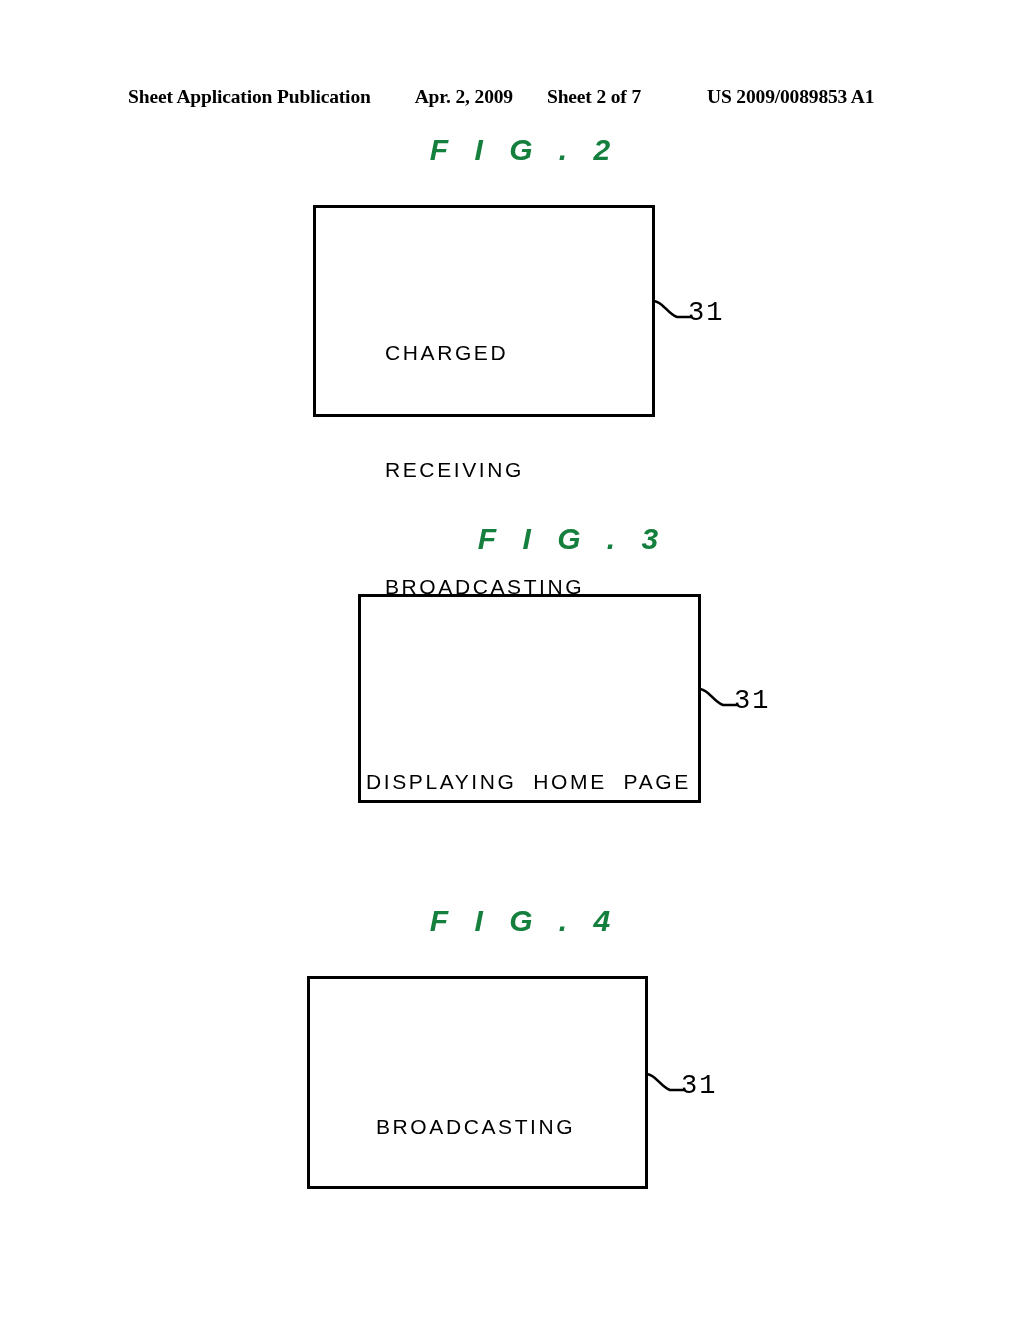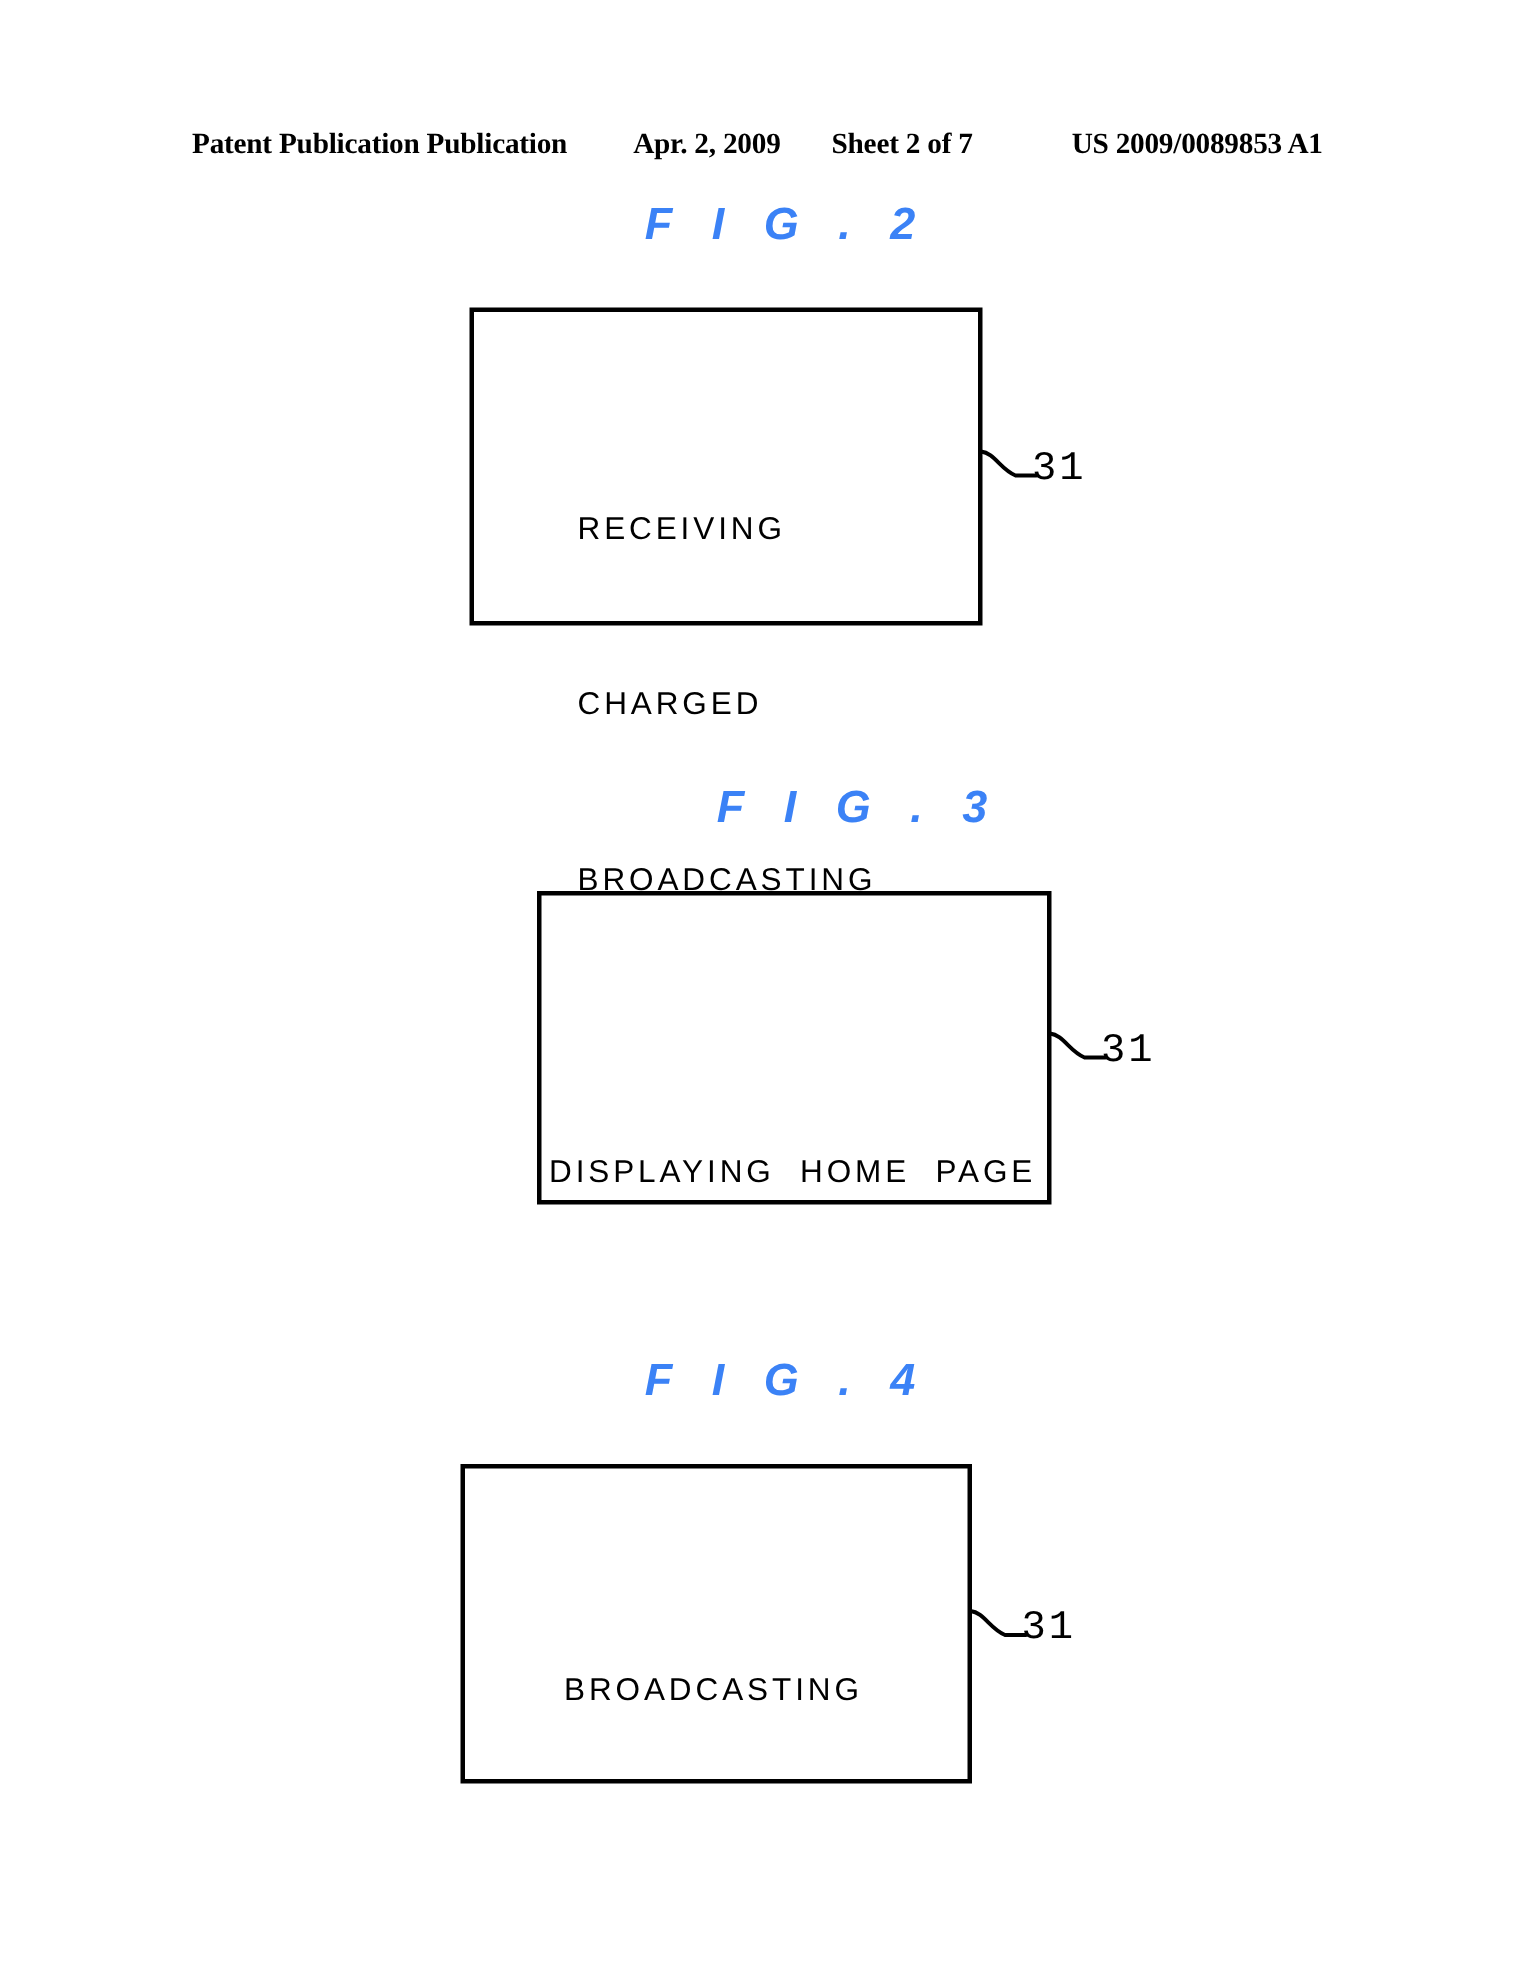--- a/index.html
+++ b/index.html
@@ -44,21 +44,21 @@
     width: 1024px;
   }
 
   .fig-caption {
     text-align: center;
     font-family: "Liberation Sans", "DejaVu Sans", sans-serif;
     font-style: italic;
     font-weight: bold;
     font-size: 30px;
     letter-spacing: 9px;
-    color: #3b82f6;
+    color: #15803d;
     white-space: pre;
     margin-left: 25px;
   }
 
   
   .fig-body {
     position: relative;
     width: 1024px;
   }
 
@@ -114,33 +114,33 @@
   #figure-4 .fig-body  { height: 250px; margin-top: 38px; }
   #fig4-box            { left: 307px; top: 0px; width: 341px; height: 213px; }
   #fig4-text           { left: 376px; top: 53px; }
   #fig4-leader         { left: 646px; top: 96px; }
   #fig4-ref            { left: 681px; top: 95px; }
 </style>
 </head>
 <body>
 
 <div class="page-header">
-  <span class="hdr-pub">Patent Publication Publication</span>
+  <span class="hdr-pub">Sheet Application Publication</span>
   <span class="hdr-date">Apr. 2, 2009</span>
   <span class="hdr-sheet">Sheet 2 of 7</span>
   <span class="hdr-docnum">US 2009/0089853 A1</span>
 </div>
 
 <div class="figure" id="figure-2">
   <div class="fig-caption">F I G . 2</div>
   <div class="fig-body">
     <div class="fig-box" id="fig2-box"></div>
     <div class="fig-text" id="fig2-text">
+      <span class="tline">CHARGED</span>
       <span class="tline">RECEIVING</span>
-      <span class="tline">CHARGED</span>
       <span class="tline">BROADCASTING</span>
     </div>
     <svg class="leader" id="fig2-leader" width="40" height="26" viewBox="0 0 40 26">
       <path d="M1 2 C 10 3, 14 14, 24 18 L 38 18" fill="none" stroke="#000" stroke-width="2.6" stroke-linecap="round"></path>
     </svg>
     <div class="ref-num" id="fig2-ref">31</div>
   </div>
 </div>
 
 <div class="figure" id="figure-3">

